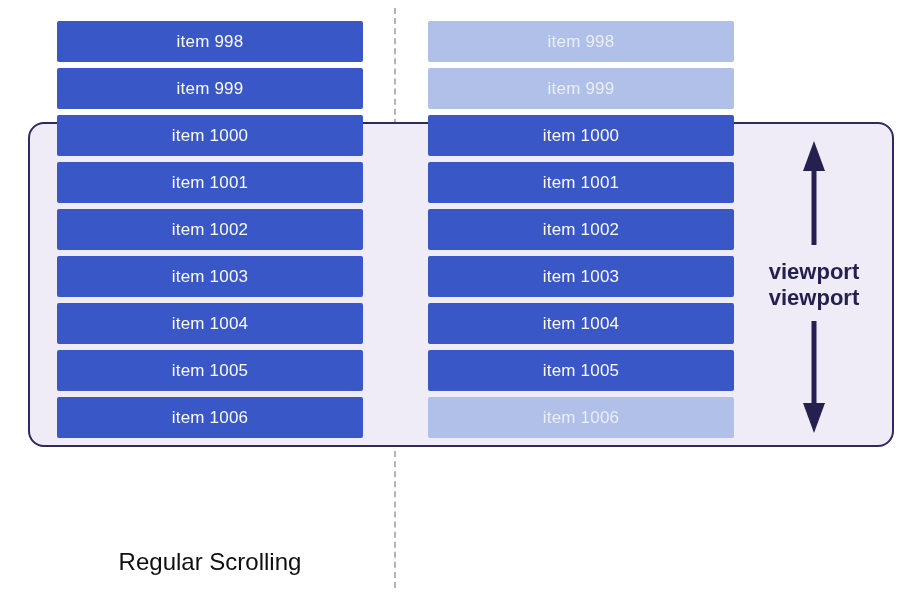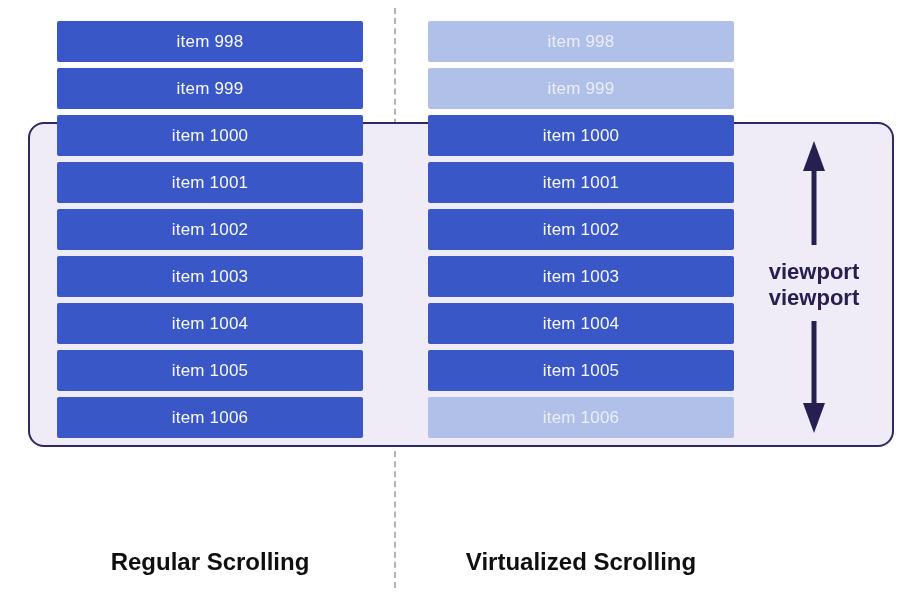--- a/index.html
+++ b/index.html
@@ -73,21 +73,21 @@
     font-weight: bold;
     line-height: 1.18;
     color: var(--annotation, #262051);
   }
   .col-label {
     position: absolute;
     top: 548px;
     width: 306px;
     text-align: center;
     font-size: 24px;
-    font-weight: bold;
+    font-weight: normal;
     color: var(--label, #0f0f0f);
     z-index: 2;
   }
   .col-label.left  { left: 57px; }
   .col-label.right { left: 428px; }
 </style>
 </head>
 <body>
 
 <div class="canvas">
@@ -130,15 +130,14 @@
     <div class="viewport-label">viewport viewport</div>
     <span>
       <svg width="28" height="112" viewBox="0 0 28 112">
         <rect x="11.5" y="0" width="5" height="86" fill="var(--annotation, #262051)"></rect>
         <polygon points="14,112 3,82 25,82" fill="var(--annotation, #262051)"></polygon>
       </svg>
     </span>
   </div>
 
   <div class="col-label left">Regular Scrolling</div>
-  <div class="col-label right">Virtualized Scrolling</div>
 
 </div>
 
 </body></html>

